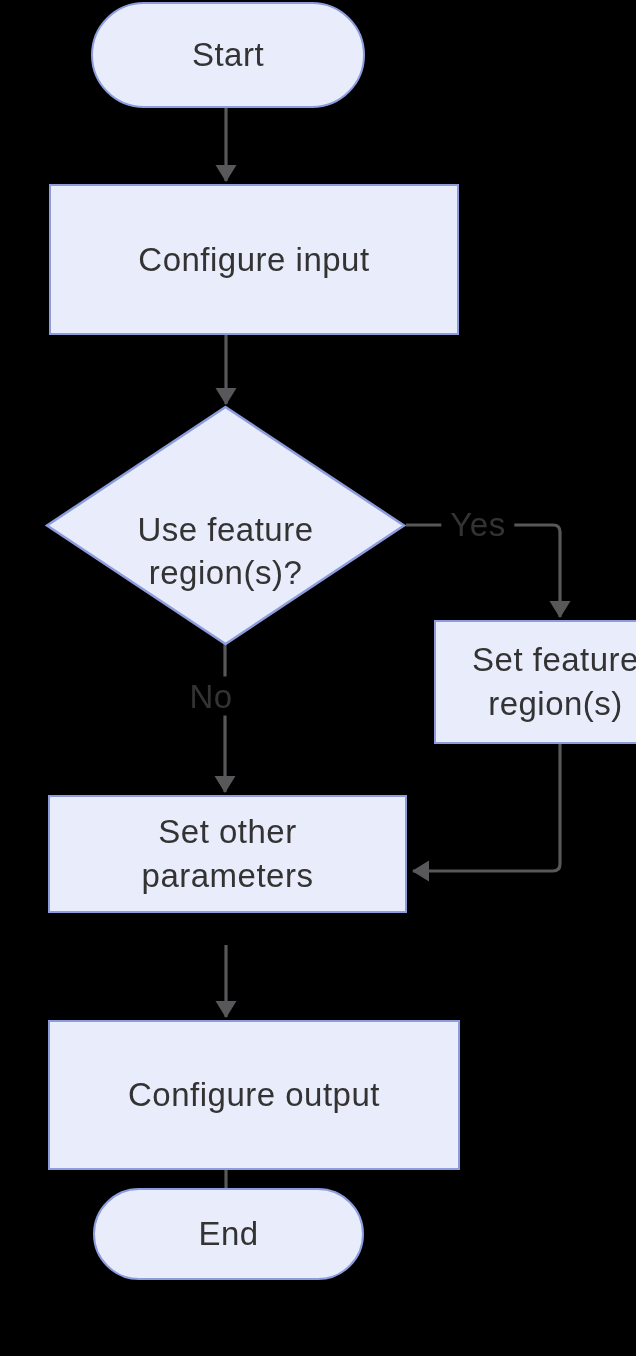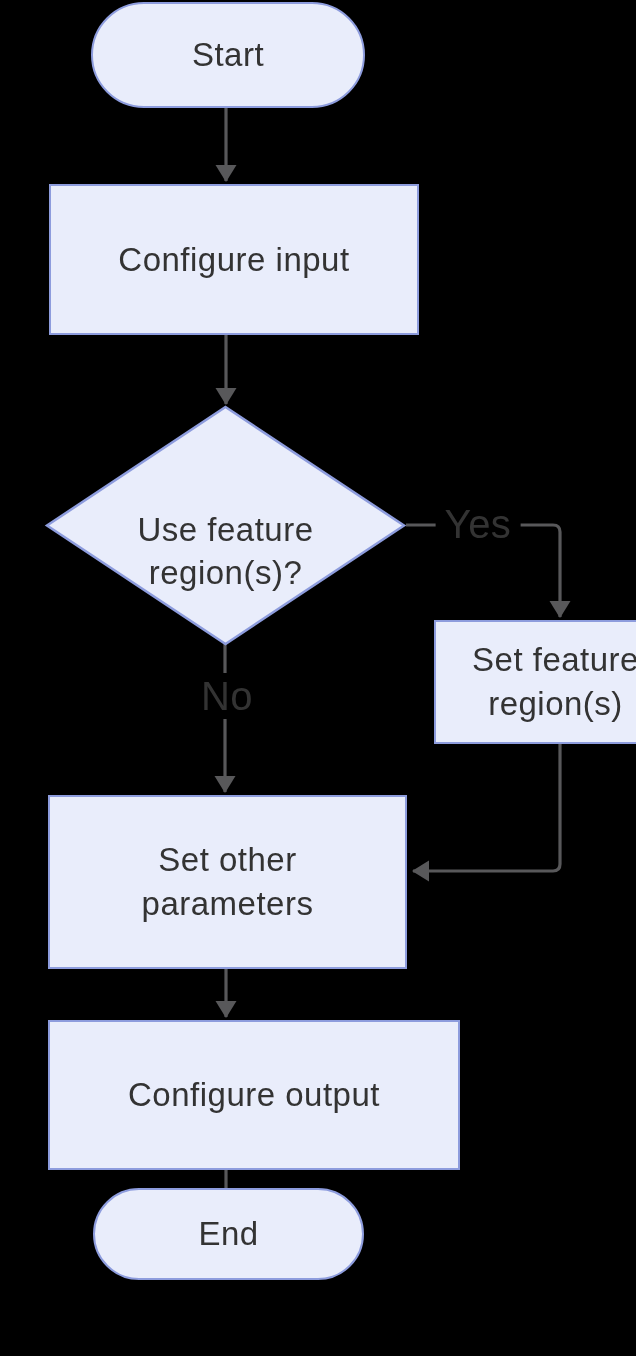--- a/index.html
+++ b/index.html
@@ -48,23 +48,23 @@
     text-align: center;
     background: var(--node-fill, #e9edfb);
     border: 2.5px solid var(--node-border, #8d9cdd);
     color: var(--text-color, #333);
     font-size: 33px;
     line-height: 1.32;
     letter-spacing: 0.5px;
   }
   .terminator { border-radius: 53px; }
   #node-start            { left: 47px;  top: 2px;    width: 274px; height: 106px; }
-  #node-configure-input  { left: 5px;   top: 184px;  width: 370px; height: 151px; }
+  #node-configure-input  { left: 5px;   top: 184px;  width: 410px; height: 151px; }
   #node-set-feature      { left: 390px; top: 620px;  width: 243px; height: 124px; }
-  #node-set-other        { left: 4px;   top: 795px;  width: 359px; height: 174px; }
+  #node-set-other        { left: 4px;   top: 795px;  width: 359px; height: 118px; }
   #node-configure-output { left: 4px;   top: 1020px; width: 412px; height: 150px; }
   #node-end              { left: 49px;  top: 1188px; width: 271px; height: 92px; }
   #decision-label {
     position: absolute;
     left: 41px;
     top: 455px;
     width: 281px;
     height: 140px;
     display: flex;
     align-items: flex-end;
@@ -74,28 +74,28 @@
     font-size: 33px;
     line-height: 1.32;
     letter-spacing: 0.5px;
   }
   .wrap-narrow { display: inline-block; max-width: 280px; }
   .edge-label {
     position: absolute;
     transform: translate(-50%, -50%);
     background: var(--label-bg, #000);
     color: var(--text-color, #333);
-    font-size: 40px;
+    font-size: 33px;
     line-height: 1;
     padding: 3px 9px;
     letter-spacing: 0.5px;
     white-space: nowrap;
   }
   #label-yes { left: 434px; top: 524px; }
-  #label-no  { left: 183px; top: 696px; }
+  #label-no  { left: 167px; top: 696px; }
 </style>
 </head>
 <body style="background: rgb(0, 0, 0);">
 
 <div id="canvas">
 
   <svg id="edge-layer" viewBox="0 0 636 1356" xmlns="http://www.w3.org/2000/svg">
     <defs>
       <marker id="arrow" markerUnits="userSpaceOnUse" markerWidth="18" markerHeight="22" refX="16" refY="11" orient="auto">
         <path class="arrow-head" d="M 0 0.5 L 17 11 L 0 21.5 Z"></path>

